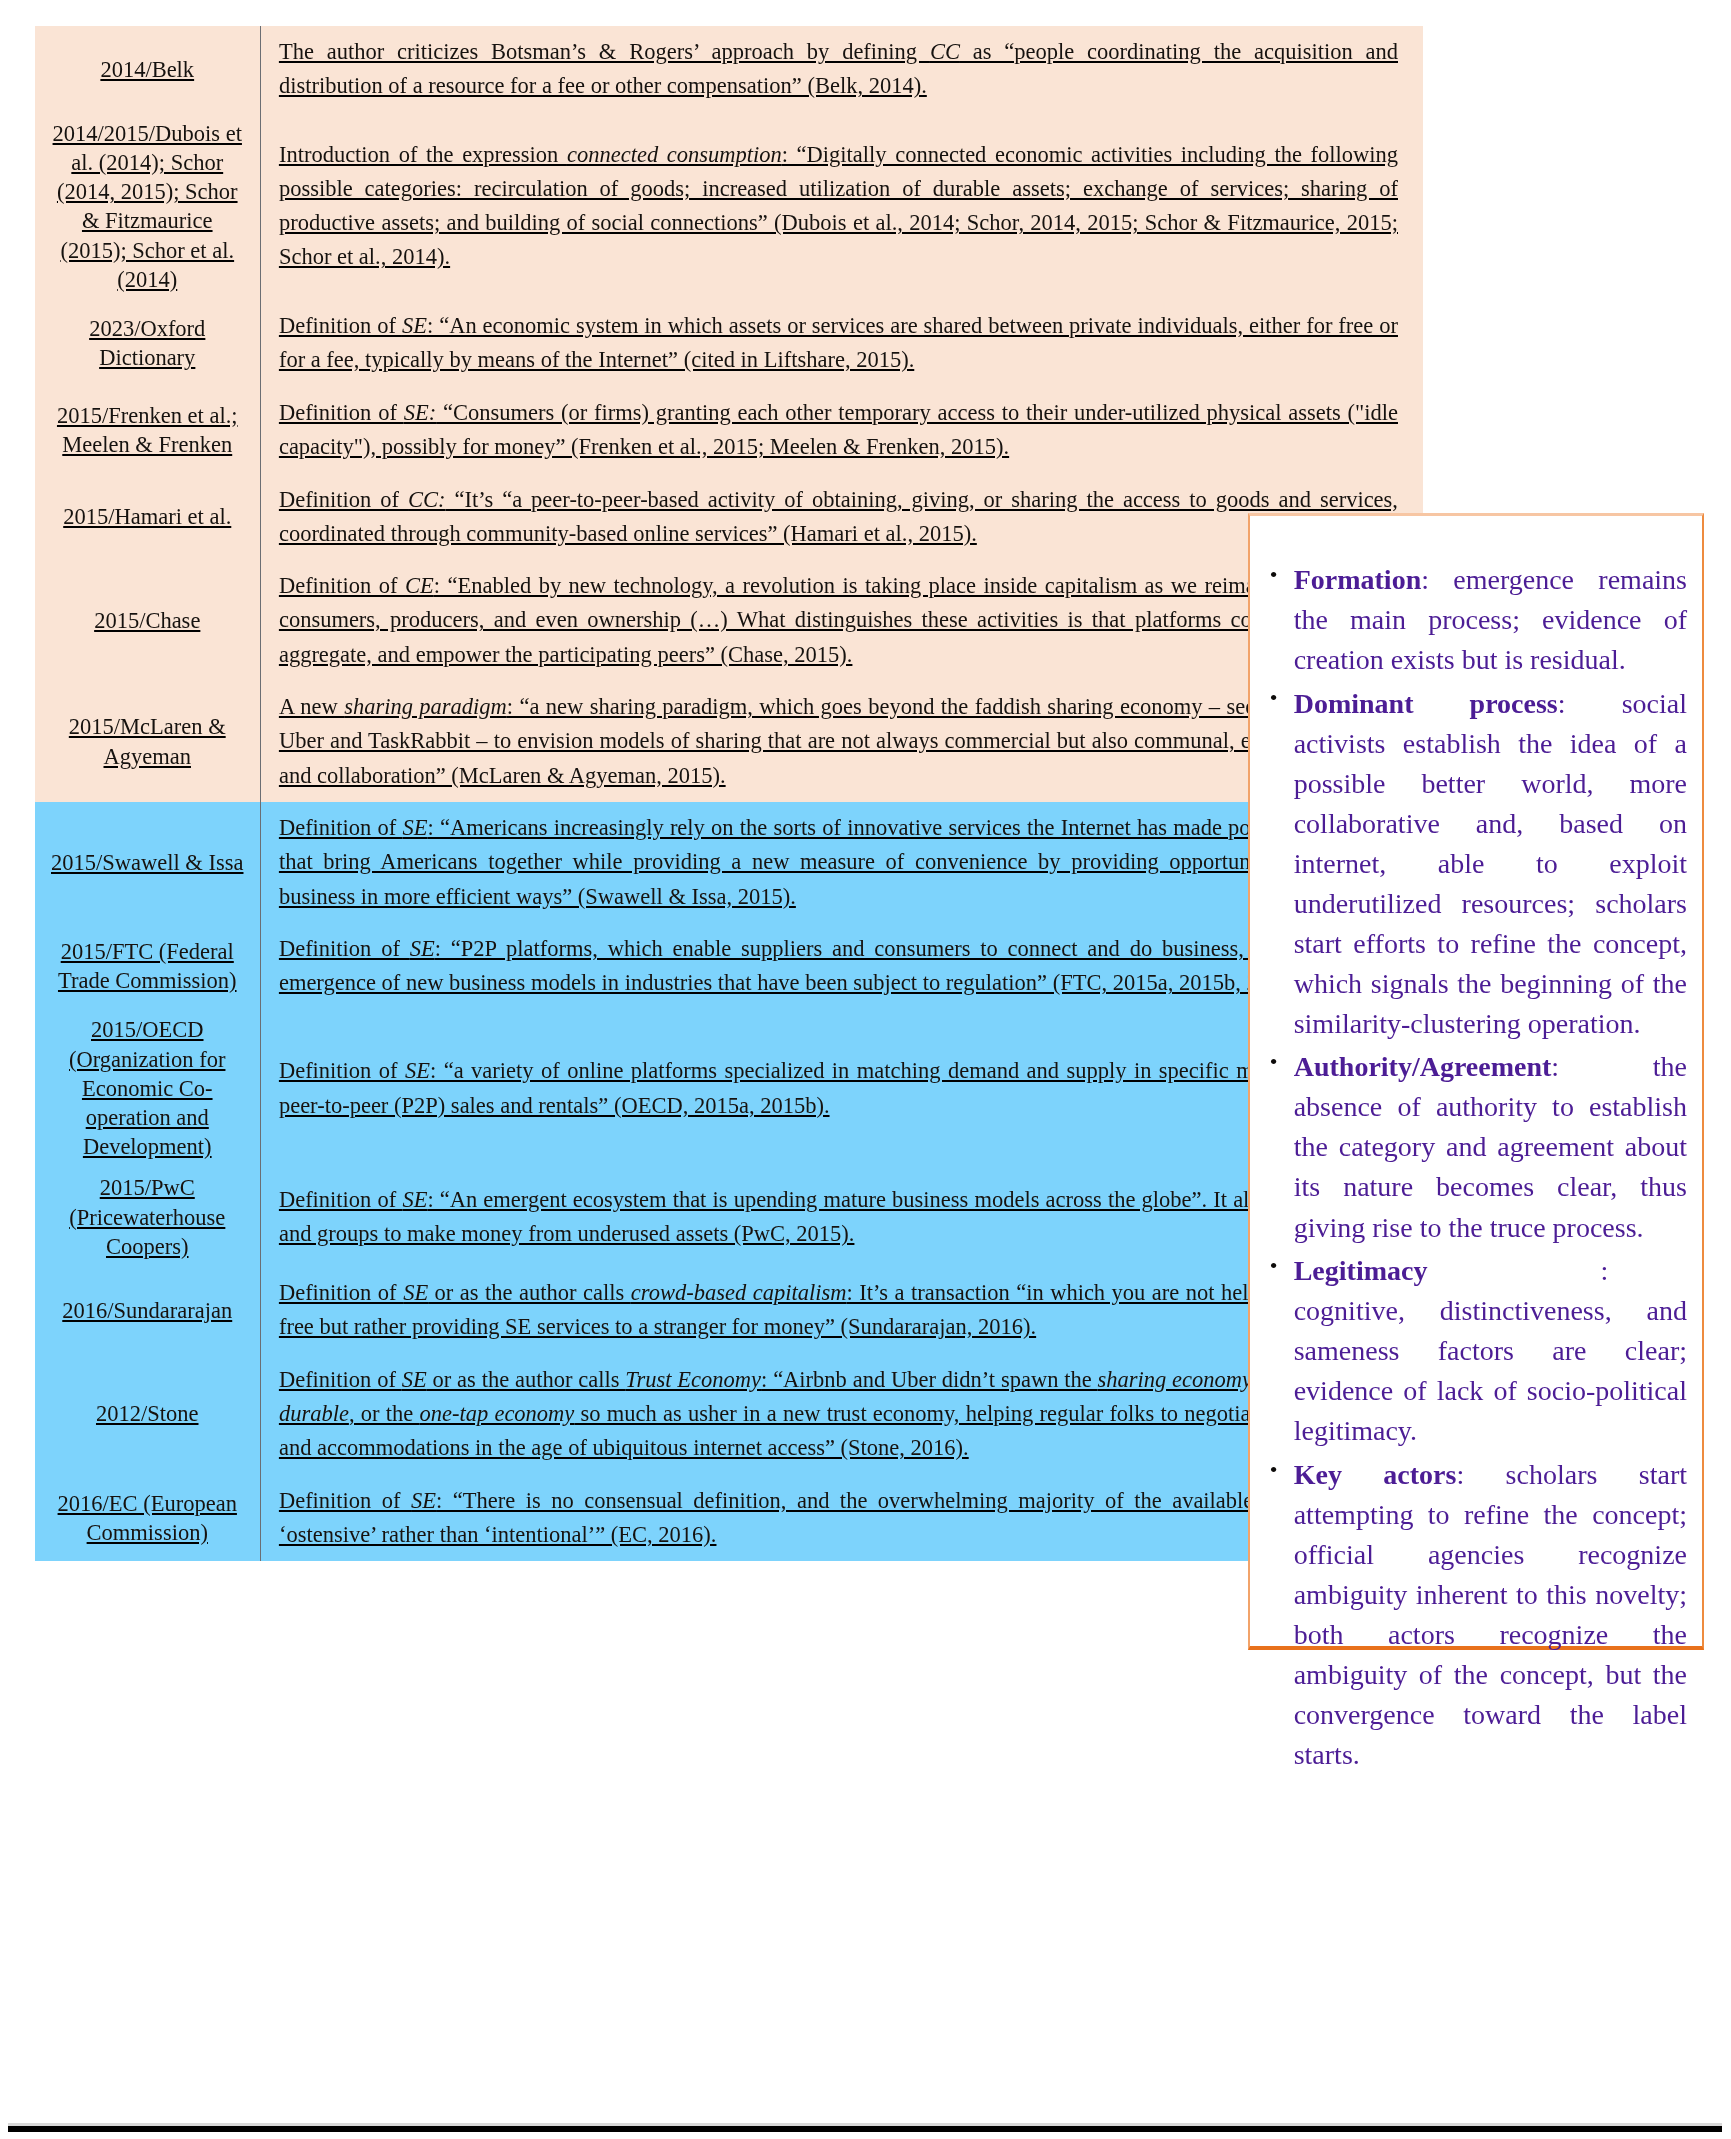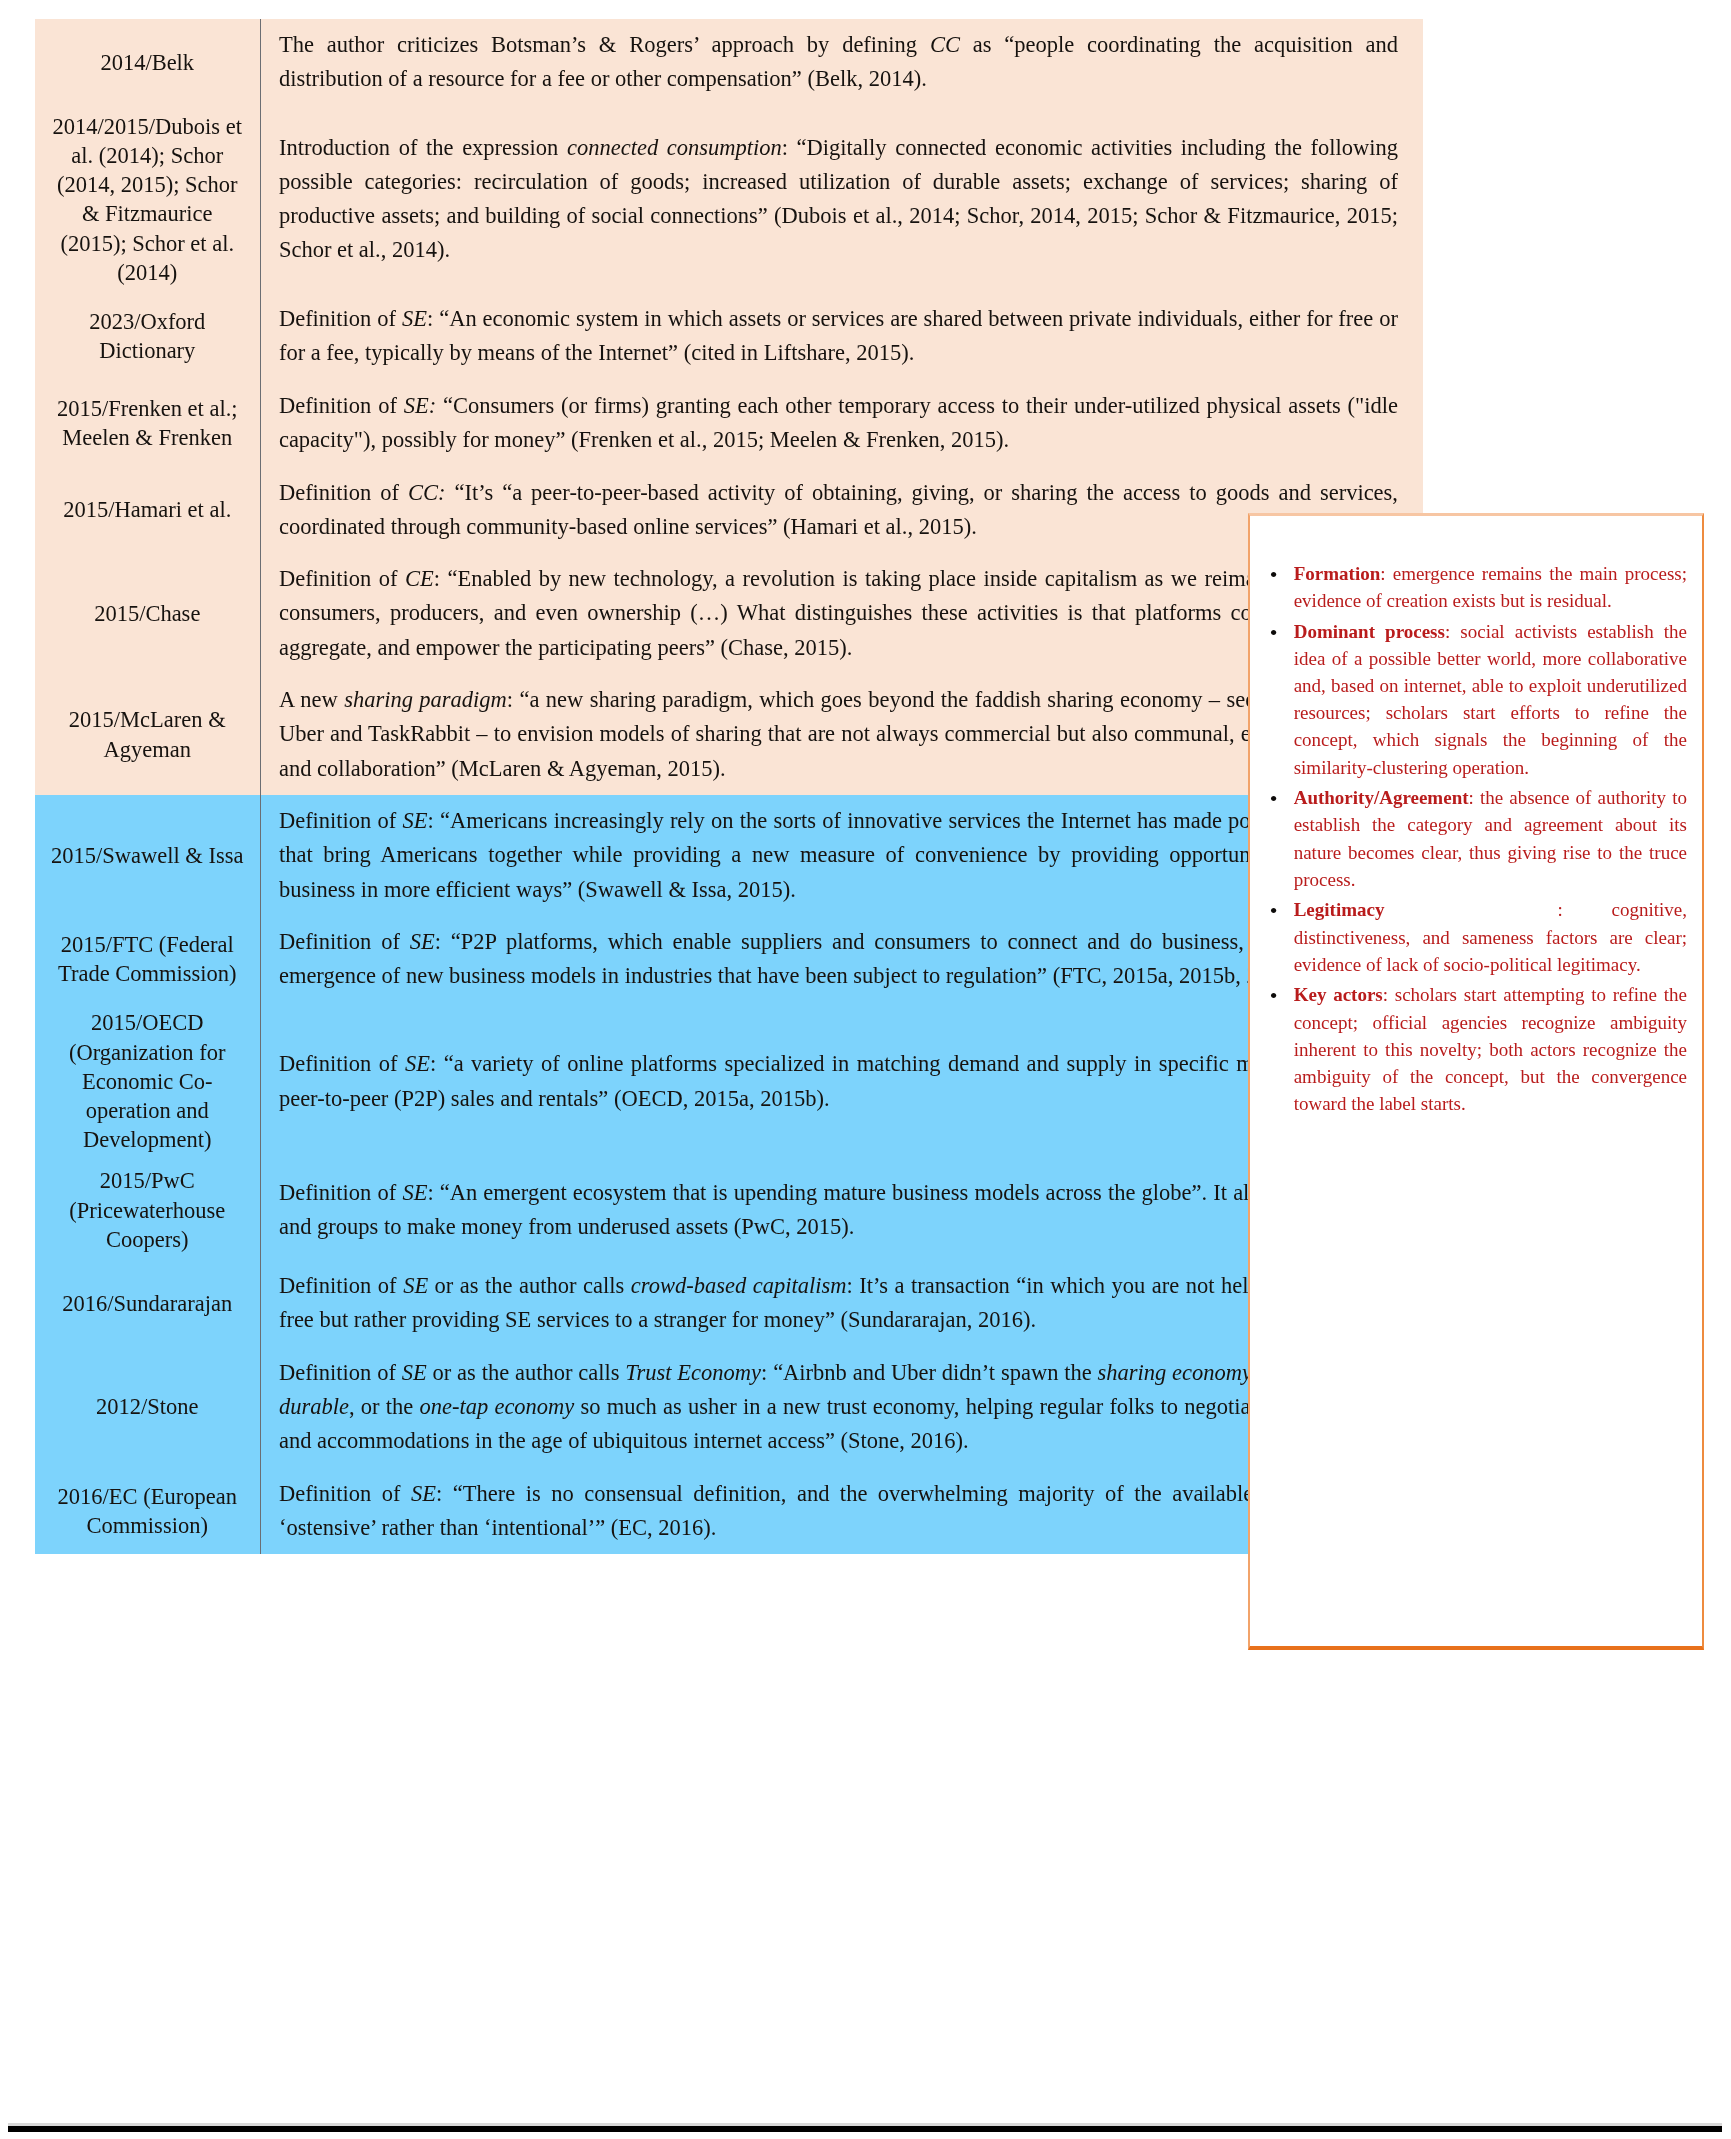--- a/index.html
+++ b/index.html
@@ -16,24 +16,25 @@
     width: 1731px;
     height: 2140px;
     background: #ffffff;
     overflow: hidden;
   }
 
   
   .evidence-table {
     position: absolute;
     left: 35px;
-    top: 19px;
+    top: 26px;
     width: 1201px;
     border-collapse: collapse;
     table-layout: fixed;
+    text-decoration: underline;
   }
   .evidence-table td {
     vertical-align: middle;
     padding: 0;
     border: none;
   }
   .col-source {
     width: 225px;
     text-align: center;
     font-size: 22.5px;
@@ -92,25 +93,25 @@
   }
   .callout ul {
     list-style: none;
     margin: 0;
     padding: 0;
   }
   .callout li {
     position: relative;
     padding-left: 31px;
     margin: 0 0 3.5px 0;
-    font-size: 19px;
+    font-size: 28px;
     line-height: 1.43;
     text-align: justify;
     text-justify: inter-word;
-    color: #b91c1c;
+    color: #4c1d95;
   }
   .callout li::before {
     content: "\2022";
     position: absolute;
     left: 7px;
     top: -1.2px;
     font-size: 22px;
     line-height: 1.43;
     color: #0d0b0a;
   }

